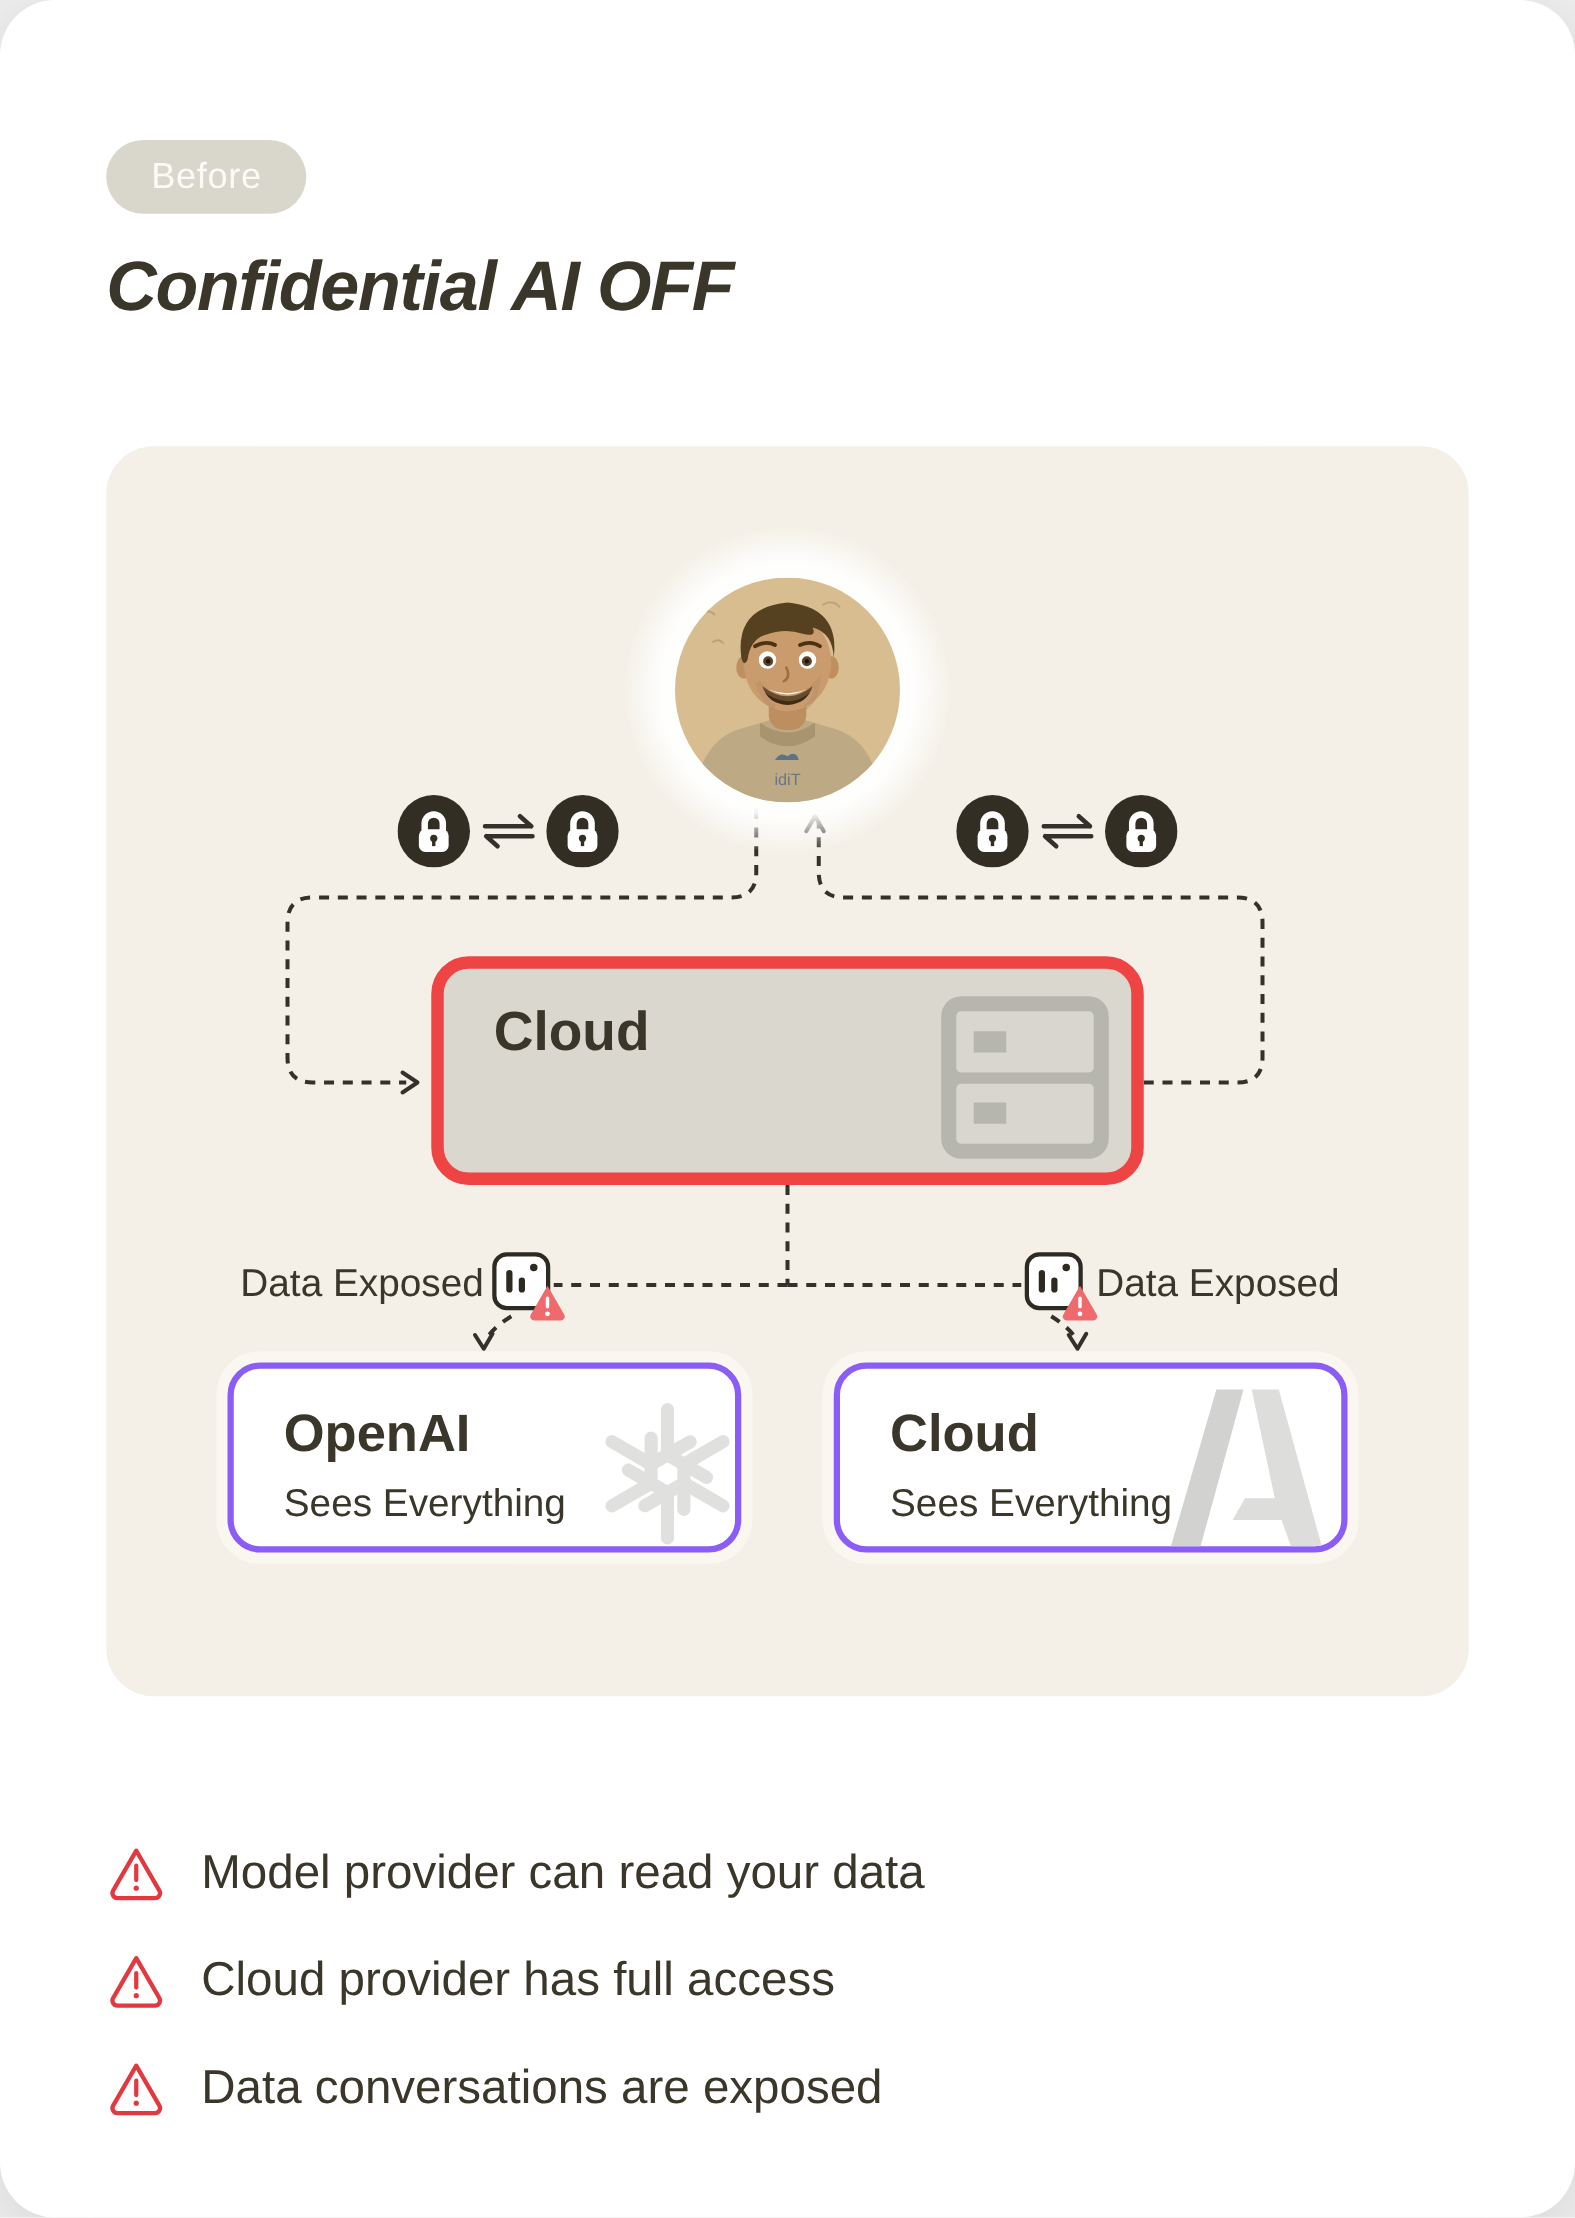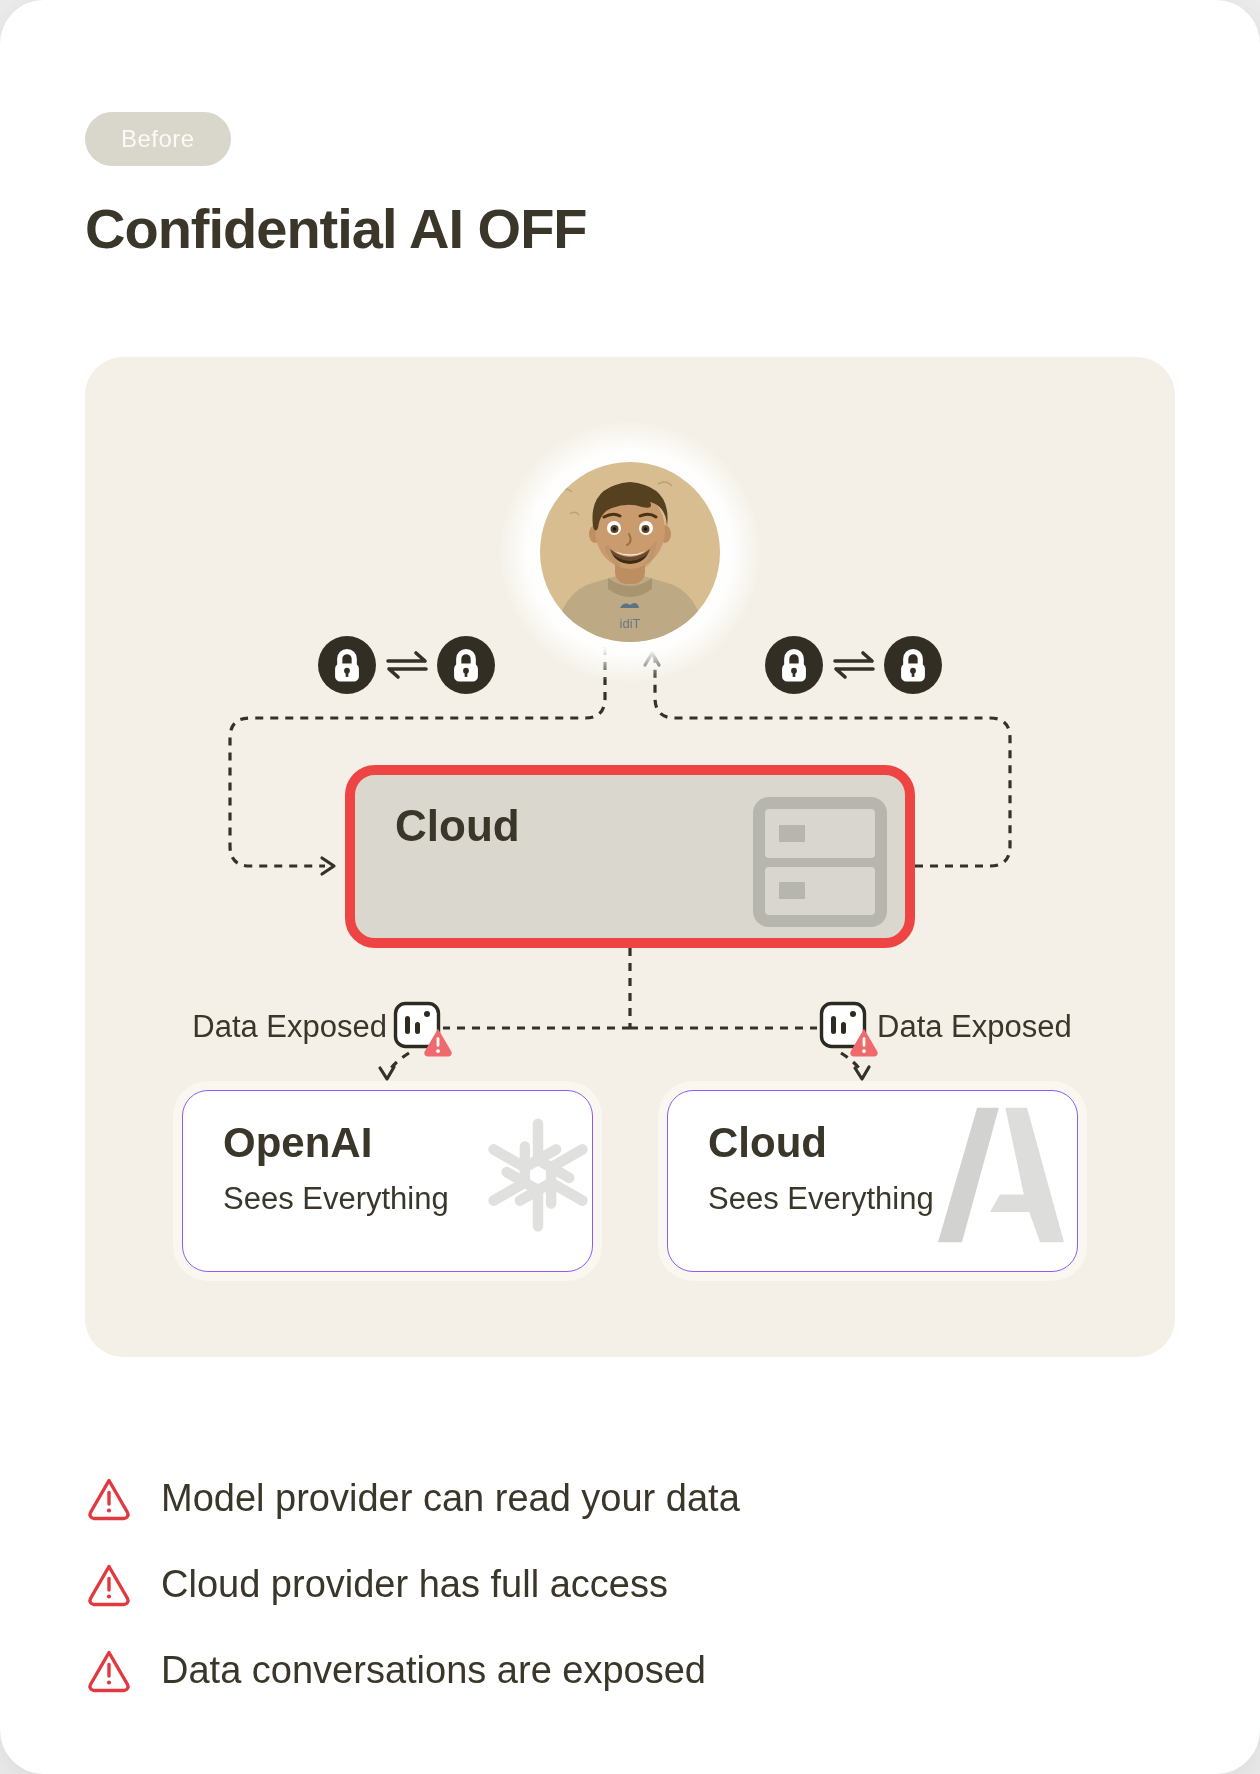--- a/index.html
+++ b/index.html
@@ -13,28 +13,28 @@
     position:absolute;inset:0;
     background:#ffffff;
     border-radius:44px;
     overflow:hidden;
     box-shadow:0 10px 40px rgba(0,0,0,.08);
   }
   
   .badge{
     position:absolute;left:85px;top:112px;
     background:#d9d6cb;color:#fbfaf6;
-    font-size:24px;font-weight:500;
+    font-size:29px;font-weight:500;
     padding:13px 36px;border-radius:999px;
     letter-spacing:.5px;
   }
   .page-title{
     position:absolute;left:85px;top:196px;
     font-size:56px;font-weight:700;color:#3b362a;
-    letter-spacing:-1px;margin:0;
+    letter-spacing:-1px;margin:0;font-style:italic;
   }
   
   .panel{
     position:absolute;left:85px;top:357px;
     width:1090px;height:1000px;
     background:#f4f0e7;border-radius:38px;text-decoration:underline;
   }
   .panel *{box-sizing:border-box;}
   .connector-layer{position:absolute;inset:0;pointer-events:none;}
   .dash{fill:none;stroke:#35302a;stroke-width:3.2;stroke-dasharray:8 7;}
@@ -80,22 +80,22 @@
     width:210px;line-height:40px;
   }
   .exposure-label.left{left:92px;text-align:right;}
   .exposure-label.right{left:792px;text-align:left;}
   .exposure-icon{position:absolute;top:644px;width:48px;height:48px;}
   .exposure-icon.left{left:308px;}
   .exposure-icon.right{left:734px;}
   .exposure-icon .mini-badge{position:absolute;right:-13px;bottom:-9px;width:32px;height:32px;}
   
   .provider{
-    position:absolute;top:733px;width:411px;height:182px;
-    background:#ffffff;border:1px solid #8b5cf6;border-radius:26px;
+    position:absolute;top:733px;width:411px;height:152px;
+    background:#ffffff;border:5px solid #8b5cf6;border-radius:26px;
     box-shadow:0 0 0 9px rgba(252,250,244,.65);
     overflow:hidden;
   }
   .provider.openai{left:97px;}
   .provider.azure{left:582px;}
   .provider-name{
     position:absolute;left:40px;top:28px;
     font-size:42px;font-weight:700;color:#3b362a;
   }
   .provider-sub{

